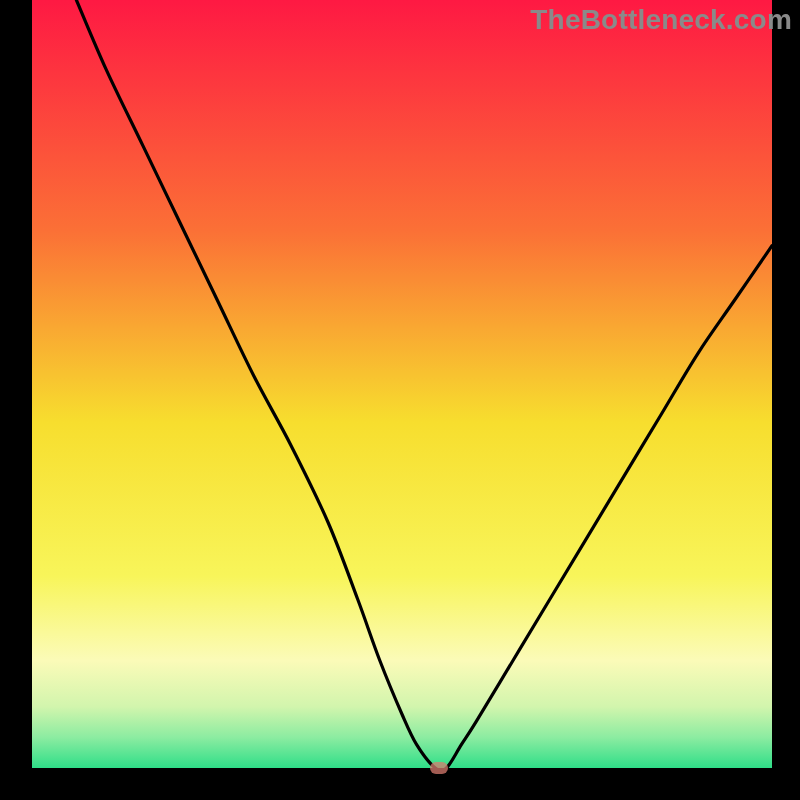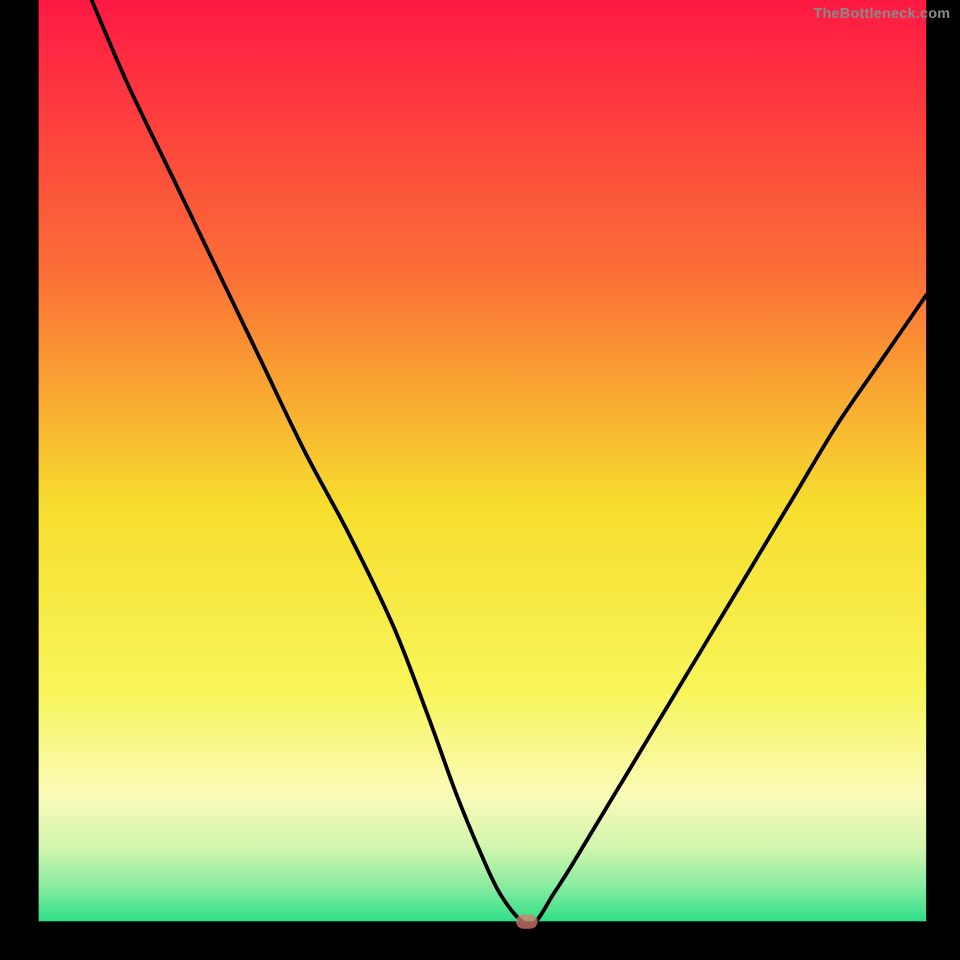--- a/index.html
+++ b/index.html
@@ -43,21 +43,21 @@
     height: 12px;
     border-radius: 6px;
     transform: translate(-50%, -50%);
     opacity: 0.75;
   }
   .watermark {
     position: absolute;
     top: 4px;
     right: 8px;
     font-family: Arial, Helvetica, sans-serif;
-    font-size: 12px;
+    font-size: 28px;
     font-weight: 600;
     color: #8a8a8a;
     letter-spacing: 0.2px;
   }
 </style>
 </head>
 <body>
 
 <div class="frame">
 

